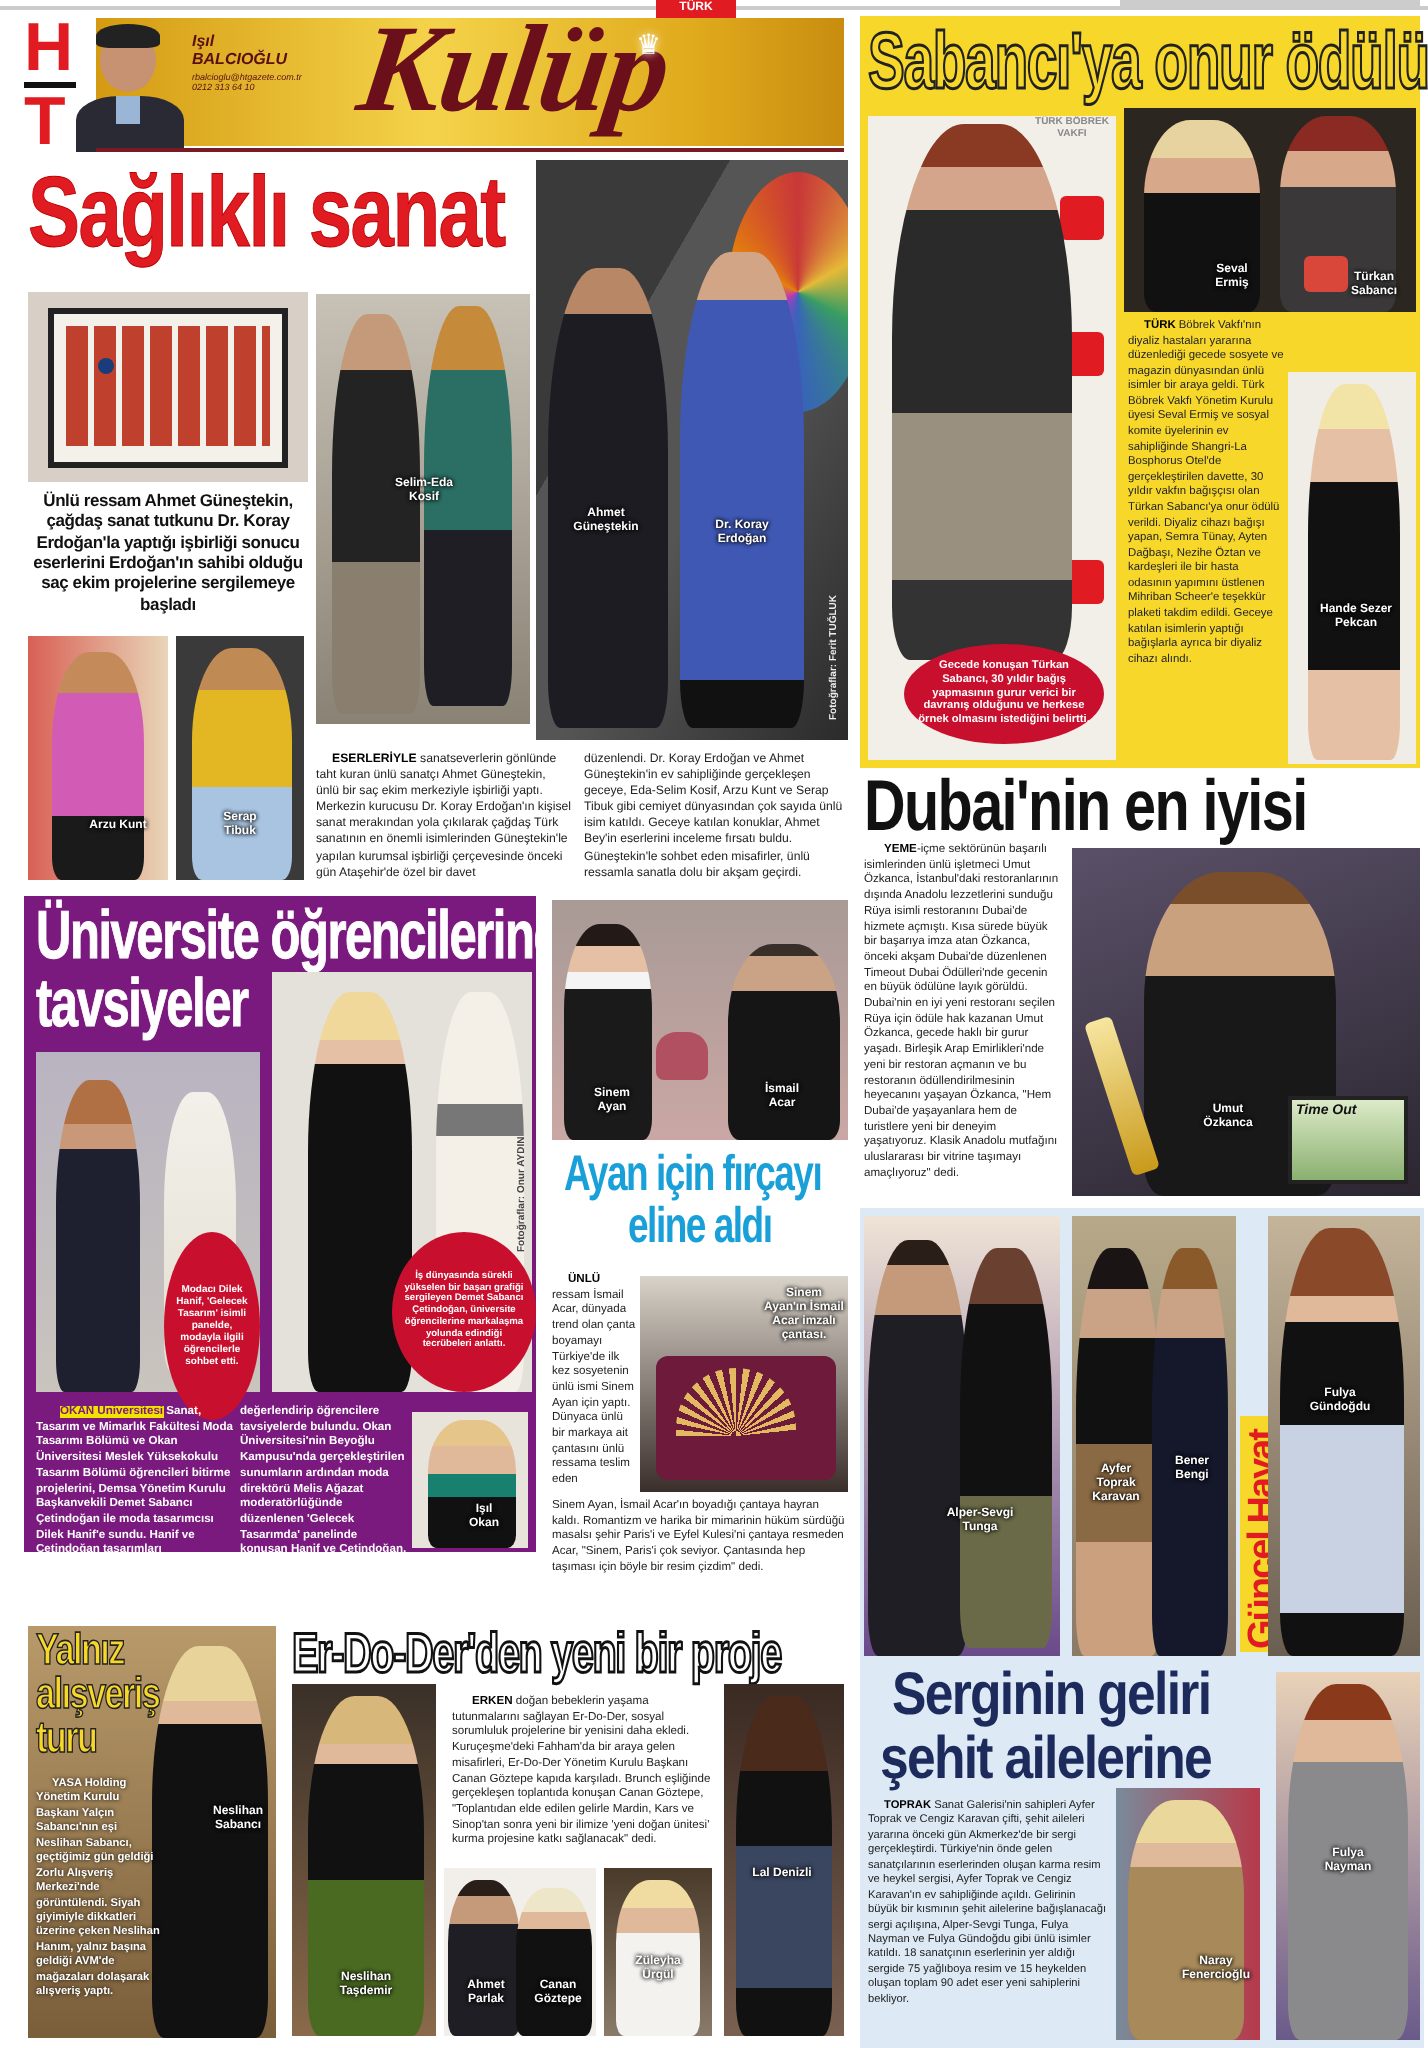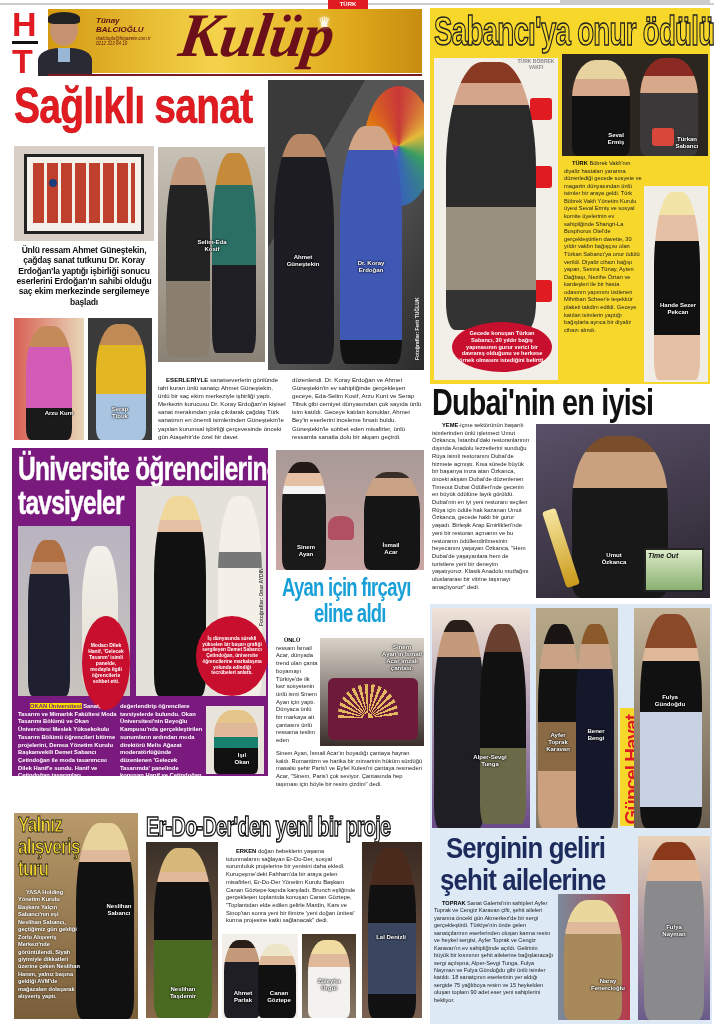--- a/index.html
+++ b/index.html
@@ -26,38 +26,38 @@
   <div style="font-size:34px;font-weight:bold;color:#e11b22;line-height:32px;font-family:'Liberation Sans',sans-serif">T</div>
 </div>
 <div class="abs" style="left:48px;top:9px;width:374px;height:64px;background:linear-gradient(90deg,#d49b12,#f4d34a 45%,#e0aa1c 80%,#c88d10);"></div>
 <div class="abs" style="left:36px;top:10px;width:58px;height:66px;overflow:hidden">
   <div style="position:absolute;left:14px;top:4px;width:28px;height:32px;border-radius:50%;background:#c79272"></div>
   <div style="position:absolute;left:12px;top:2px;width:32px;height:12px;border-radius:50% 50% 20% 20%;background:#222"></div>
   <div style="position:absolute;left:2px;top:38px;width:54px;height:30px;border-radius:40% 40% 0 0;background:#2a2a35"></div>
   <div style="position:absolute;left:22px;top:38px;width:12px;height:14px;background:#9ab6d6"></div>
 </div>
 <div class="abs" style="left:96px;top:16px;width:90px;color:#5a0f14">
-  <div style="font-size:8px;font-weight:bold;font-style:italic">Tünay</div>
+  <div style="font-size:8px;font-weight:bold;font-style:italic">Işıl</div>
   <div style="font-size:8px;font-weight:bold;font-style:italic">BALCIOĞLU</div>
   <div style="font-size:4.5px;font-style:italic;margin-top:2px">rbalcioglu@htgazete.com.tr</div>
   <div style="font-size:4.5px;font-style:italic">0212 313 64 10</div>
 </div>
 <div class="abs" style="left:180px;top:2px;width:230px;height:66px;color:#6b0f1a;font-family:'Liberation Serif',serif;font-weight:bold;font-style:italic;font-size:62px;line-height:66px;letter-spacing:-1px;transform:skewX(-8deg)">Kulüp</div>
 <div class="abs" style="left:318px;top:14px;font-size:14px;color:#fff;text-shadow:0 0 4px #fff">♛</div>
 <div class="abs" style="left:48px;top:74px;width:374px;height:2px;background:#7a1a22"></div>
 
 <div class="abs cond" style="left:14px;top:80px;font-size:50px;line-height:52px;color:#e11b22;transform:scaleX(0.78);-webkit-text-stroke:0.5px #b00">Sağlıklı sanat</div>
 
 <div class="photo" style="left:14px;top:146px;width:140px;height:95px;background:#d8d0c6">
   <div style="position:absolute;left:10px;top:8px;width:120px;height:80px;background:#f4f0ea;border:3px solid #222">
     <div style="position:absolute;left:6px;top:6px;width:102px;height:60px;background:repeating-linear-gradient(90deg,#c0402e 0 11px,#f4f0ea 11px 14px)"></div>
     <div style="position:absolute;left:22px;top:22px;width:8px;height:8px;border-radius:50%;background:#1a3c7a"></div>
   </div>
 </div>
-<div class="abs" style="left:14px;top:245px;width:140px;font-size:8.5px;font-weight:bold;line-height:1.22;text-align:center;letter-spacing:-0.2px">Ünlü ressam Ahmet Güneştekin, çağdaş sanat tutkunu Dr. Koray Erdoğan'la yaptığı işbirliği sonucu eserlerini Erdoğan'ın sahibi olduğu saç ekim merkezinde sergilemeye başladı</div>
+<div class="abs" style="left:14px;top:245px;width:140px;font-size:8.5px;font-weight:bold;line-height:1.22;text-align:center;letter-spacing:-0.2px">Ünlü ressam Ahmet Güneştekin, çağdaş sanat tutkunu Dr. Koray Erdoğan'la yaptığı işbirliği sonucu eserlerini Erdoğan'ın sahibi olduğu saç ekim projelerine sergilemeye başladı</div>
 
 <div class="photo" style="left:158px;top:147px;width:107px;height:215px;background:linear-gradient(#c8c2b6,#8a8275)">
   <div class="person" style="left:8px;top:10px;width:44px;height:200px;background:linear-gradient(#c49a7a 0 14%,#232323 14% 62%,#8a7e6e 62%)"></div>
   <div class="person" style="left:54px;top:6px;width:44px;height:200px;background:linear-gradient(#c58a3a 0 16%,#2a6e64 16% 56%,#1e1e24 56%)"></div>
   <div class="cap" style="left:34px;top:92px;width:40px">Selim-Eda Kosif</div>
 </div>
 
 <div class="photo" style="left:268px;top:80px;width:156px;height:290px;background:linear-gradient(120deg,#3a3a3a 0 30%,#555 30% 55%,#2b2b2b)">
   <div style="position:absolute;left:96px;top:6px;width:70px;height:120px;border-radius:50%;background:conic-gradient(#d33,#fc3,#3a6,#36c,#c3c,#f80,#d33);opacity:.85"></div>
   <div class="person" style="left:6px;top:54px;width:60px;height:230px;background:linear-gradient(#b88866 0 10%,#1c1c22 10%)"></div>

